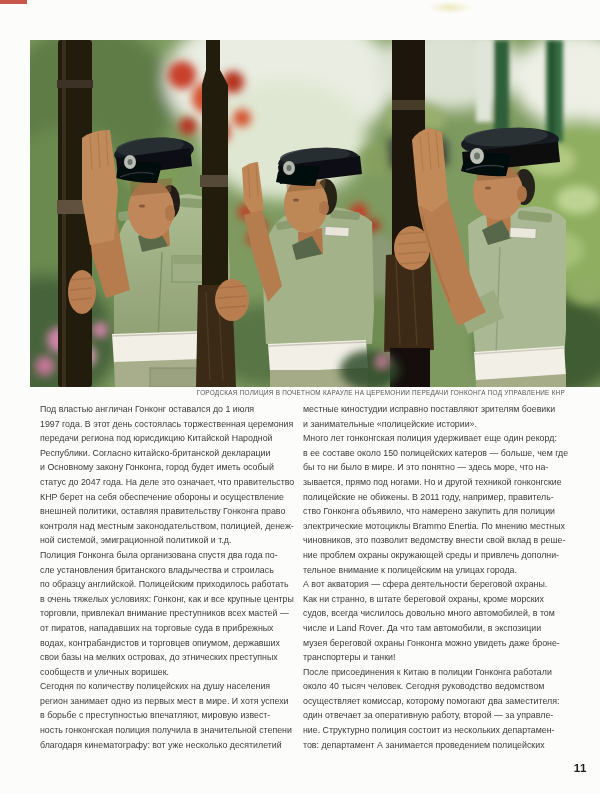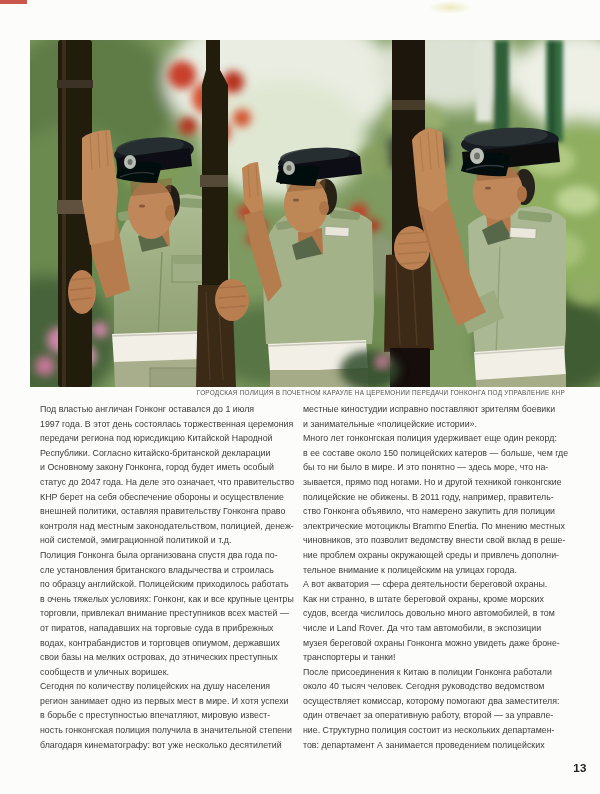--- a/index.html
+++ b/index.html
@@ -312,14 +312,14 @@
         <div class="tline">транспортеры и танки!</div>
         <div class="tline">После присоединения к Китаю в полиции Гонконга работали</div>
         <div class="tline">около 40 тысяч человек. Сегодня руководство ведомством</div>
         <div class="tline">осуществляет комиссар, которому помогают два заместителя:</div>
         <div class="tline">один отвечает за оперативную работу, второй — за управле-</div>
         <div class="tline">ние. Структурно полиция состоит из нескольких департамен-</div>
         <div class="tline">тов: департамент А занимается проведением полицейских</div>
       </div>
   </div>
 
-  <div class="pagenum">13</div>
+  <div class="pagenum">11</div>
 </div>
 
 </body></html>

